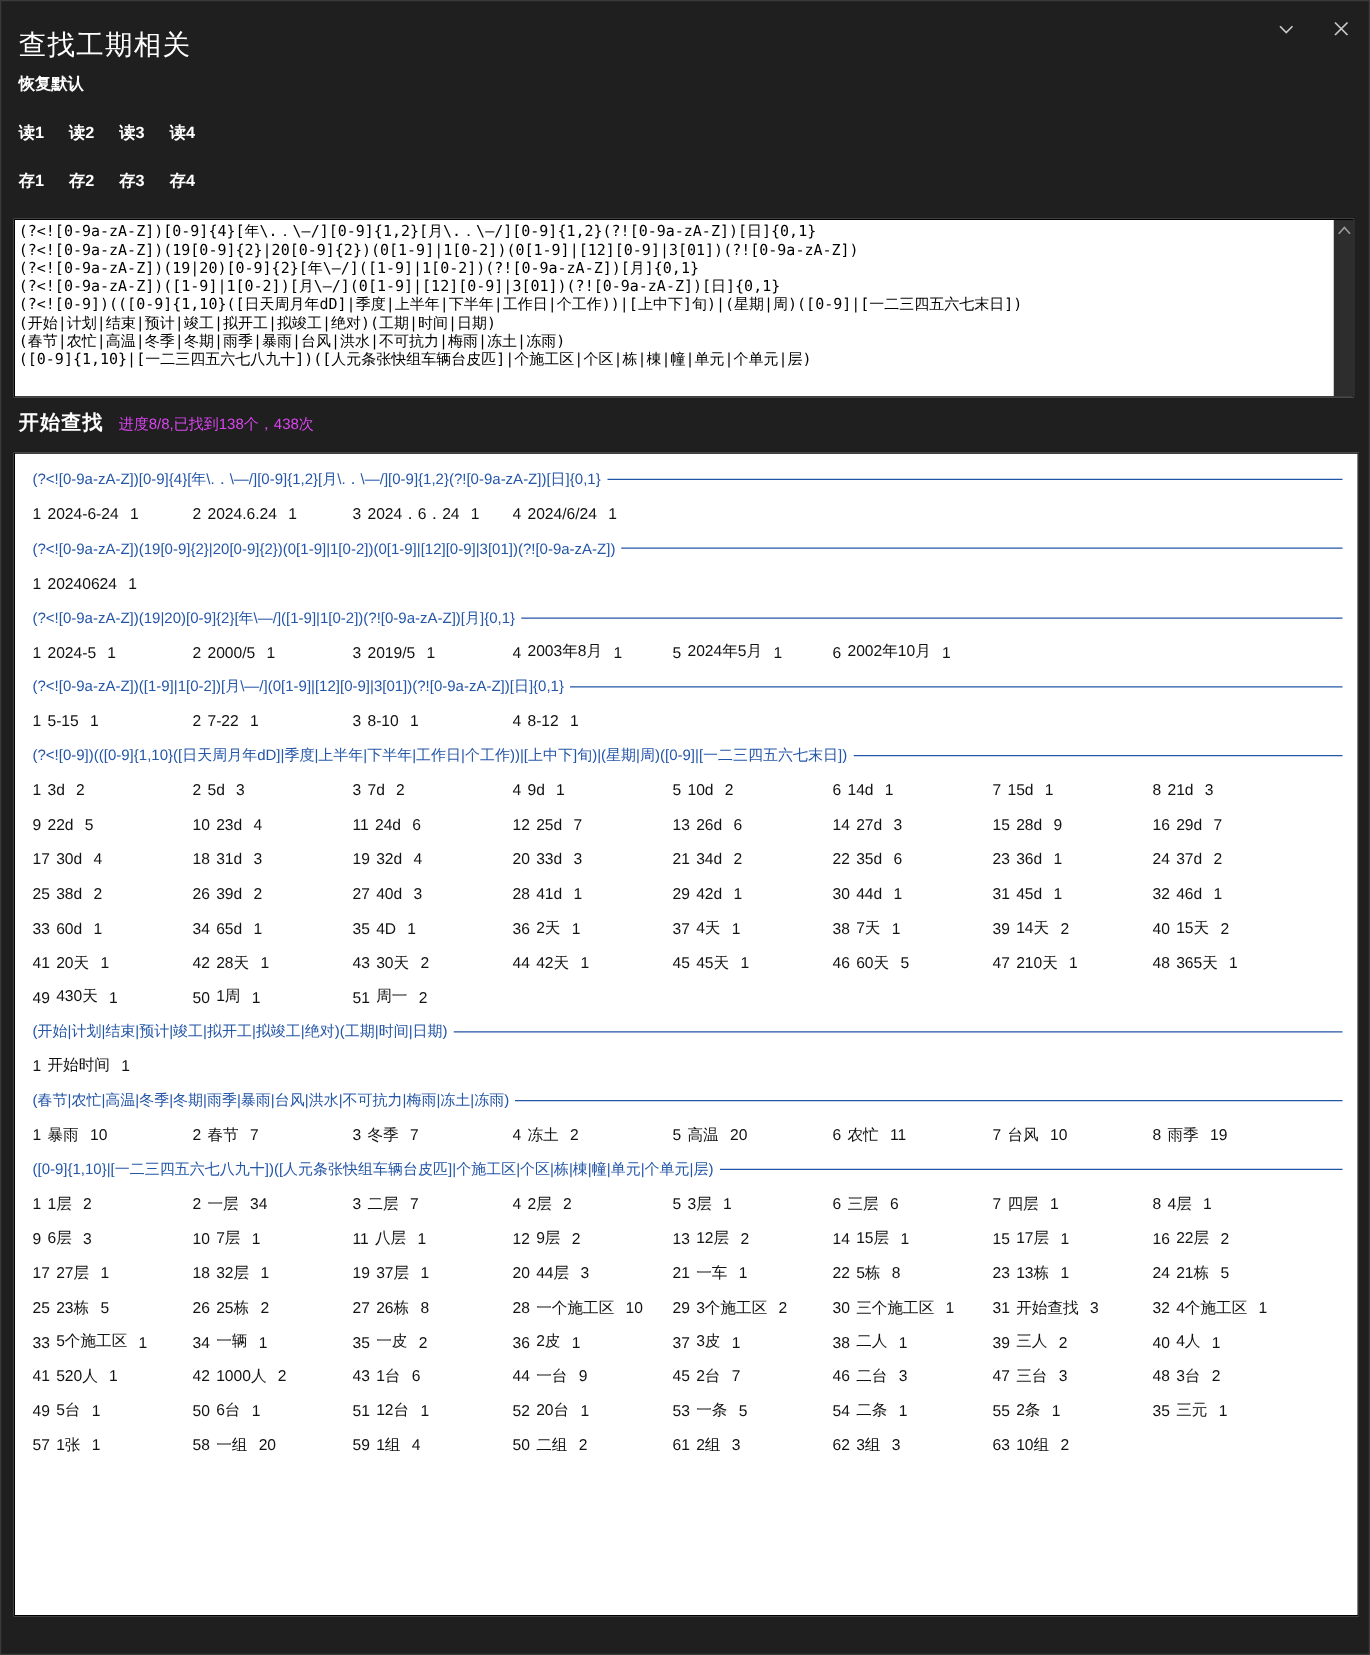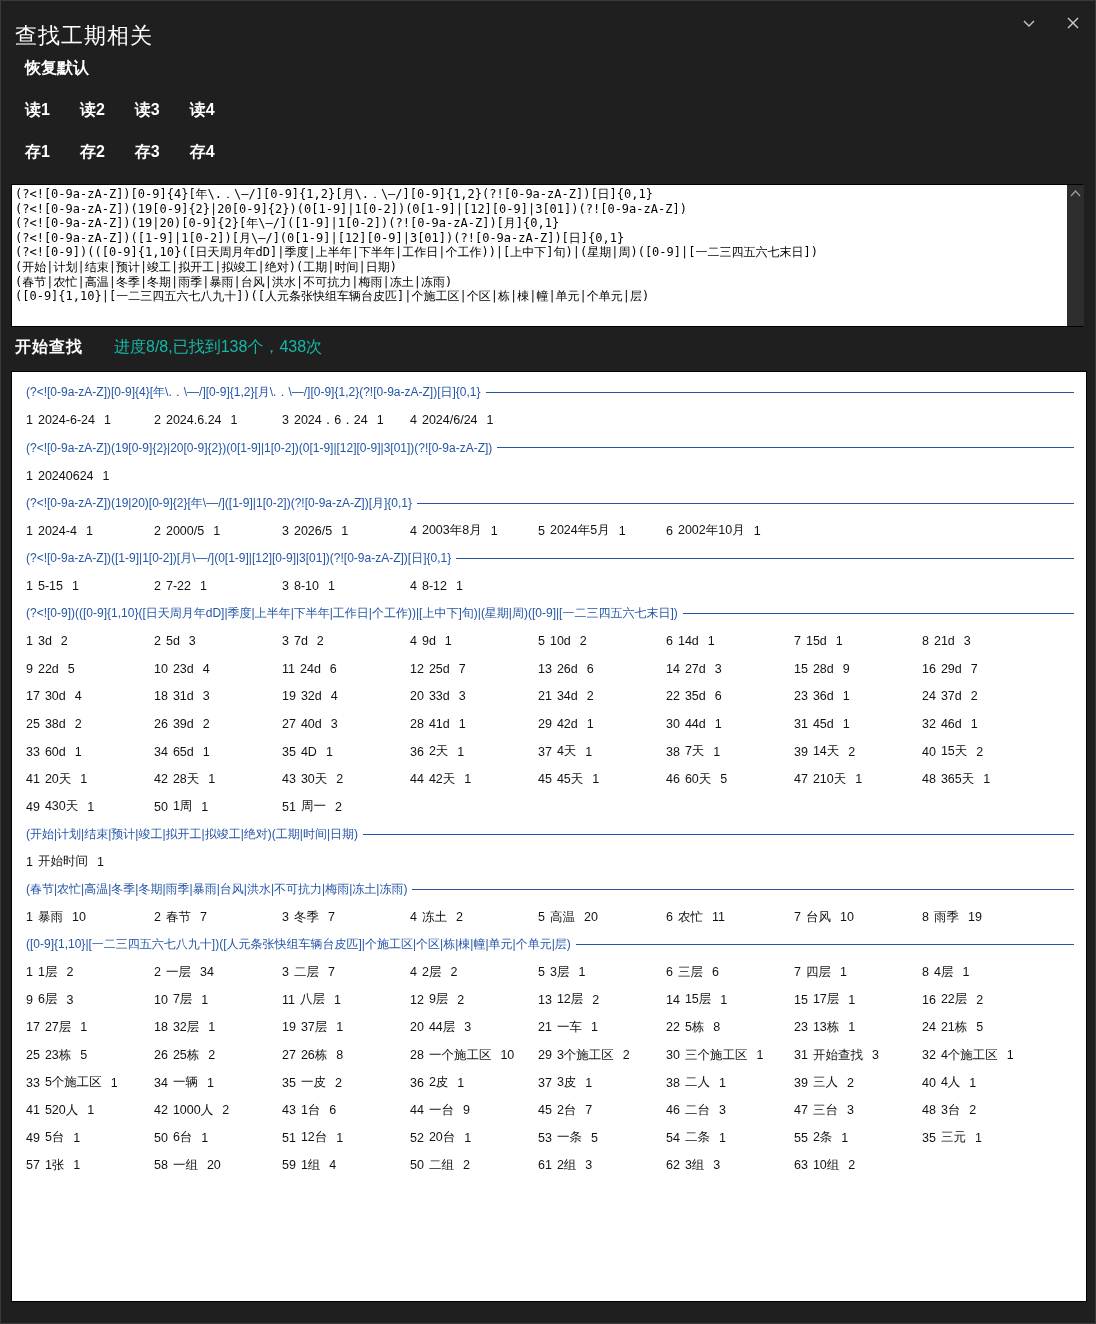--- a/index.html
+++ b/index.html
@@ -9,42 +9,42 @@
     font-family:"Liberation Sans",sans-serif;
     position:relative;overflow:hidden;
     box-sizing:border-box;
     border:1px solid #3a3a3a;
   }
   .titlebar{padding:20px 14px 0 14px;position:relative;}
   .win-title{color:#ffffff;font-size:22px;font-weight:400;margin:0 0 7px 0;letter-spacing:1px;}
   .win-sub{color:#d6d6d6;font-size:12px;margin:0 0 16px 0;}
   .win-icons{position:absolute;top:14px;right:14px;display:flex;gap:28px;}
   .win-icons svg{display:block;}
-  .btn{color:#ffffff;font-size:16px;font-weight:bold;cursor:pointer;display:inline-block;margin-left:10px;}
+  .btn{color:#ffffff;font-size:13px;font-weight:bold;cursor:pointer;display:inline-block;}
   .restore-row{padding:0 14px;margin-bottom:21px;}
   .btn-row{padding:0 14px;margin-bottom:21px;display:flex;gap:20px;}
   .pattern-box-wrap{margin:6px 10px 0 10px;position:relative;}
   textarea.patterns{
     width:1072px;height:143px;box-sizing:border-box;
     background:#ffffff;color:#000000;
     border:1px solid #000000;
     font-family:"DejaVu Sans Mono","Liberation Mono",monospace;
     font-size:12px;line-height:14.6px;
     padding:2px 20px 2px 3px;
     resize:none;overflow:hidden;white-space:pre;
     display:block;
   }
   .fake-scrollbar{
     position:absolute;top:1px;right:1px;bottom:1px;width:17px;
     background:#2d2d2d;display:flex;justify-content:center;
   }
   .fake-scrollbar svg{margin-top:4px;}
   .search-row{padding:0 14px;margin-top:10px;display:flex;align-items:baseline;gap:12px;}
   .start-btn{color:#ffffff;font-size:16px;font-weight:bold;cursor:pointer;letter-spacing:1px;font-family:Liberation Mono, monospace;}
-  .status-text{color:#14b8a6;font-size:16px;margin-left:19px;}
+  .status-text{color:#d946ef;font-size:12px;}
   .results-panel{
     margin:13px 10px 8px 10px;
     width:1076px;height:931px;box-sizing:border-box;
     background:#ffffff;border:1px solid #000000;
     padding:7px 12px 0 14px;
     overflow:hidden;
   }
   .block-header{
     display:flex;align-items:center;height:27.6px;
     color:#2456a8;font-size:12px;white-space:nowrap;
@@ -165,33 +165,33 @@
   </div>
 
   <div class="block">
     <div class="block-header">
       <span class="pattern">(?&lt;![0-9a-zA-Z])(19|20)[0-9]{2}[年\—/]([1-9]|1[0-2])(?![0-9a-zA-Z])[月]{0,1}</span>
       <span class="rule"></span>
     </div>
     <div class="grid">
   <div class="item">
     <span class="idx">1</span>
-    <span class="val">2024-4</span>
+    <span class="val">2024-5</span>
     <span class="cnt">1</span>
   </div>
 
   <div class="item">
     <span class="idx">2</span>
     <span class="val">2000/5</span>
     <span class="cnt">1</span>
   </div>
 
   <div class="item">
     <span class="idx">3</span>
-    <span class="val">2026/5</span>
+    <span class="val">2019/5</span>
     <span class="cnt">1</span>
   </div>
 
   <div class="item">
     <span class="idx">4</span>
     <span class="val">2003年8月</span>
     <span class="cnt">1</span>
   </div>
 
   <div class="item">

